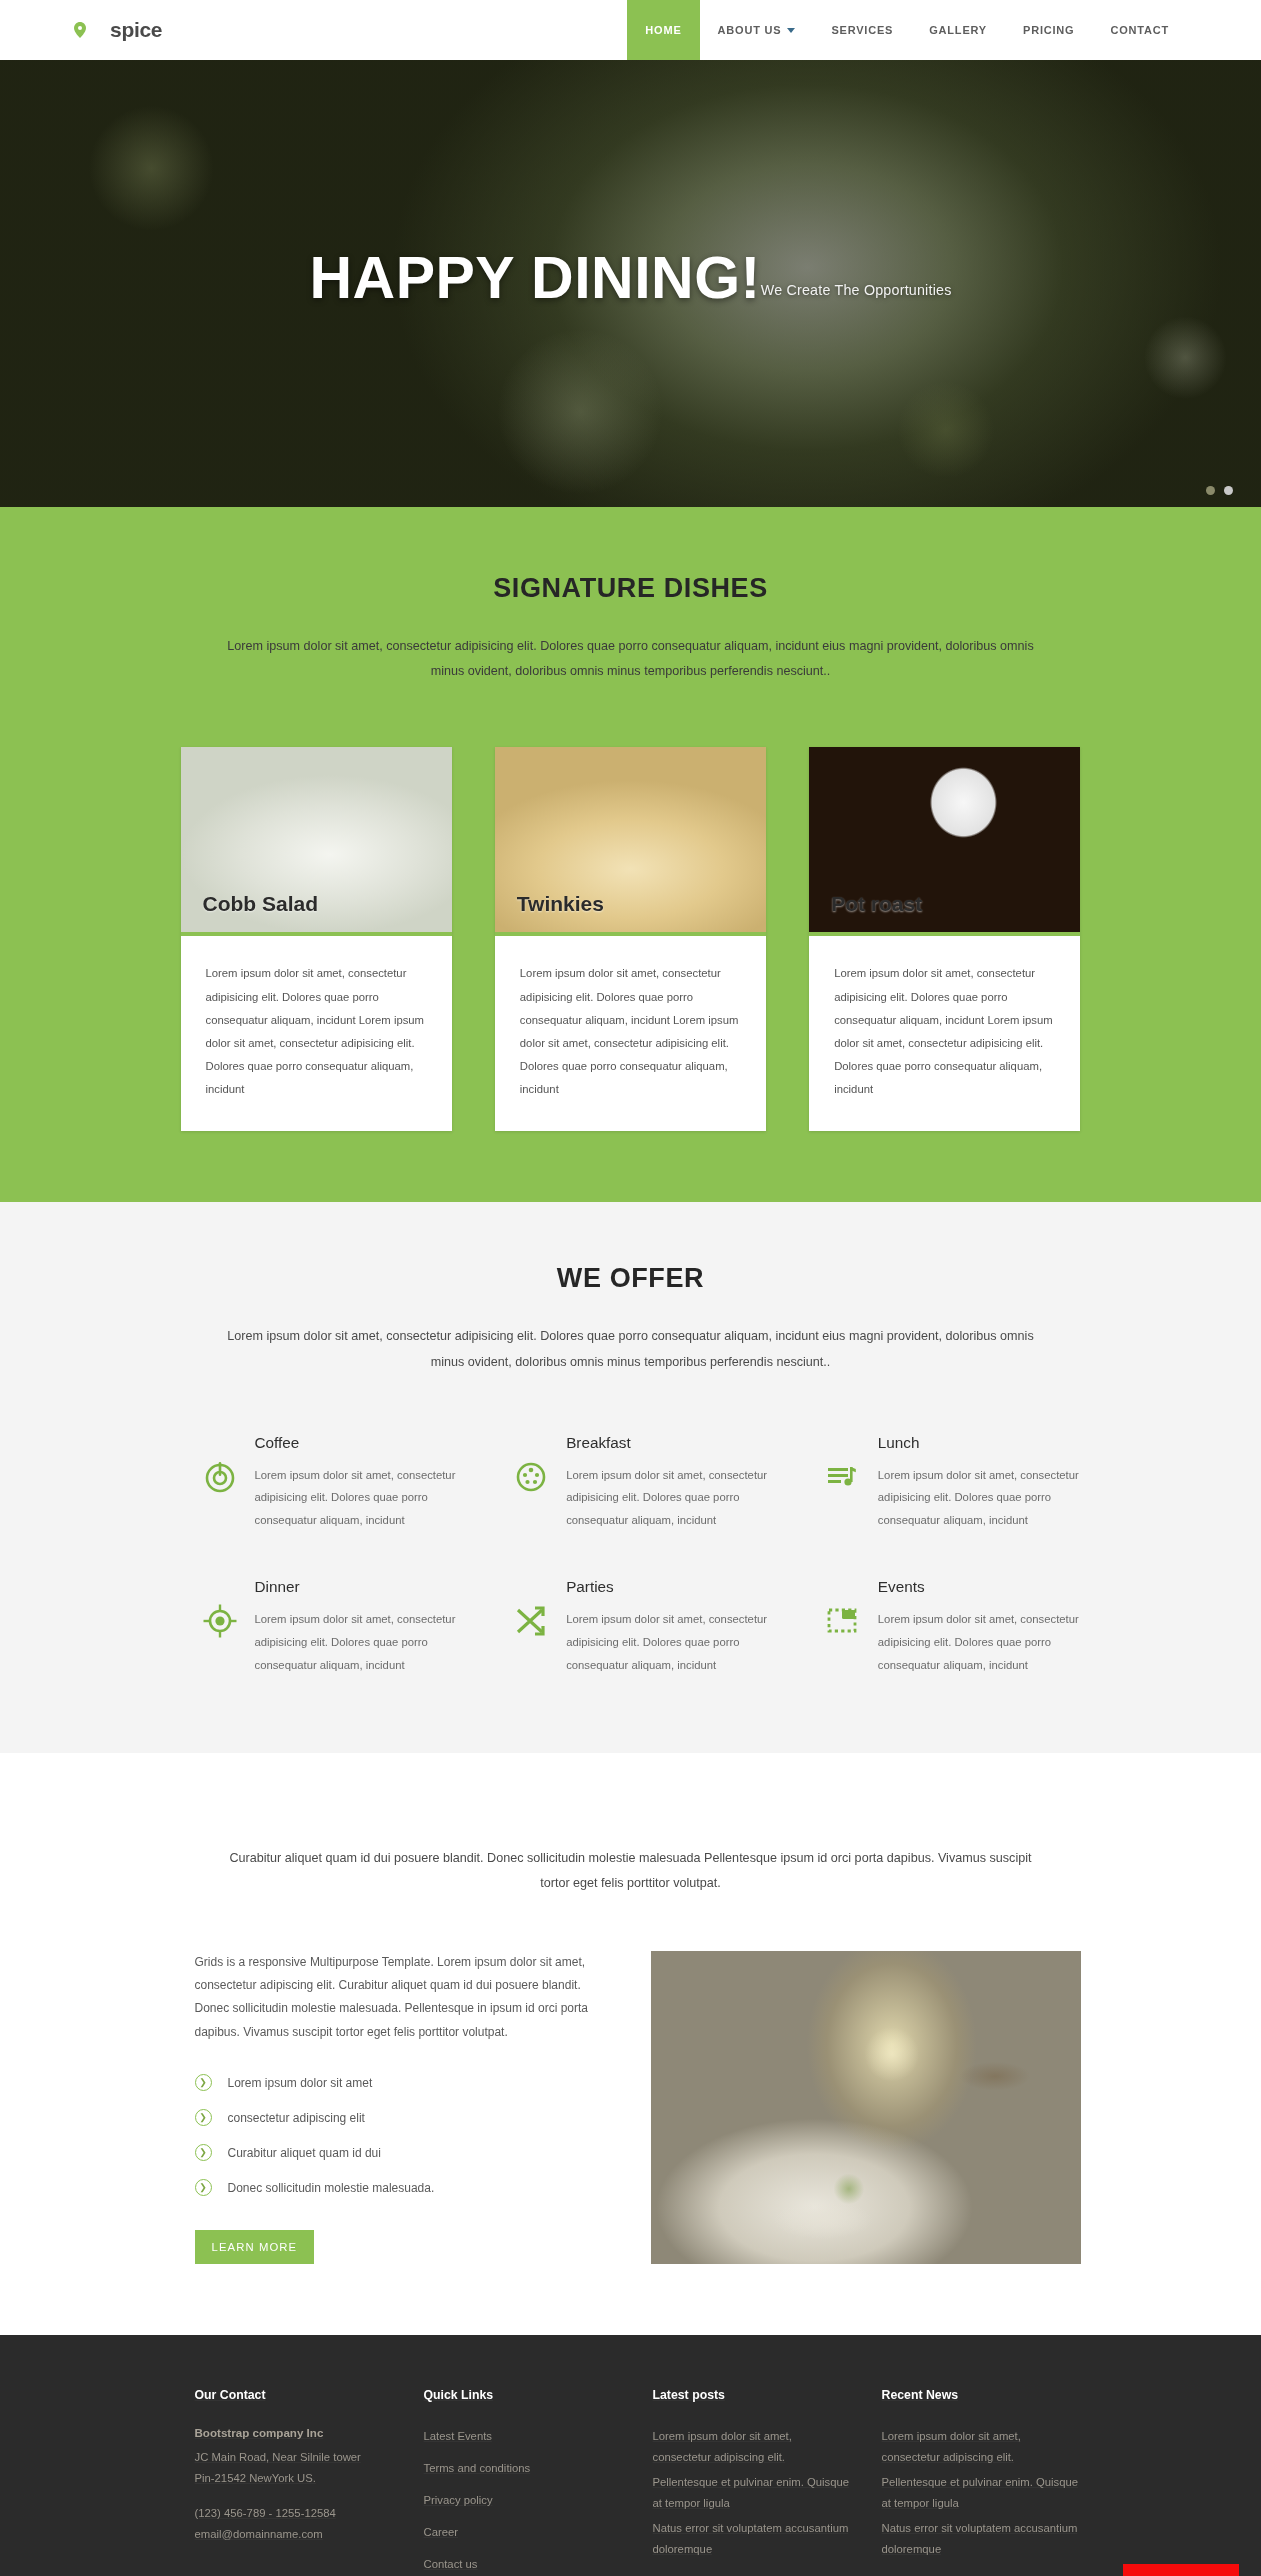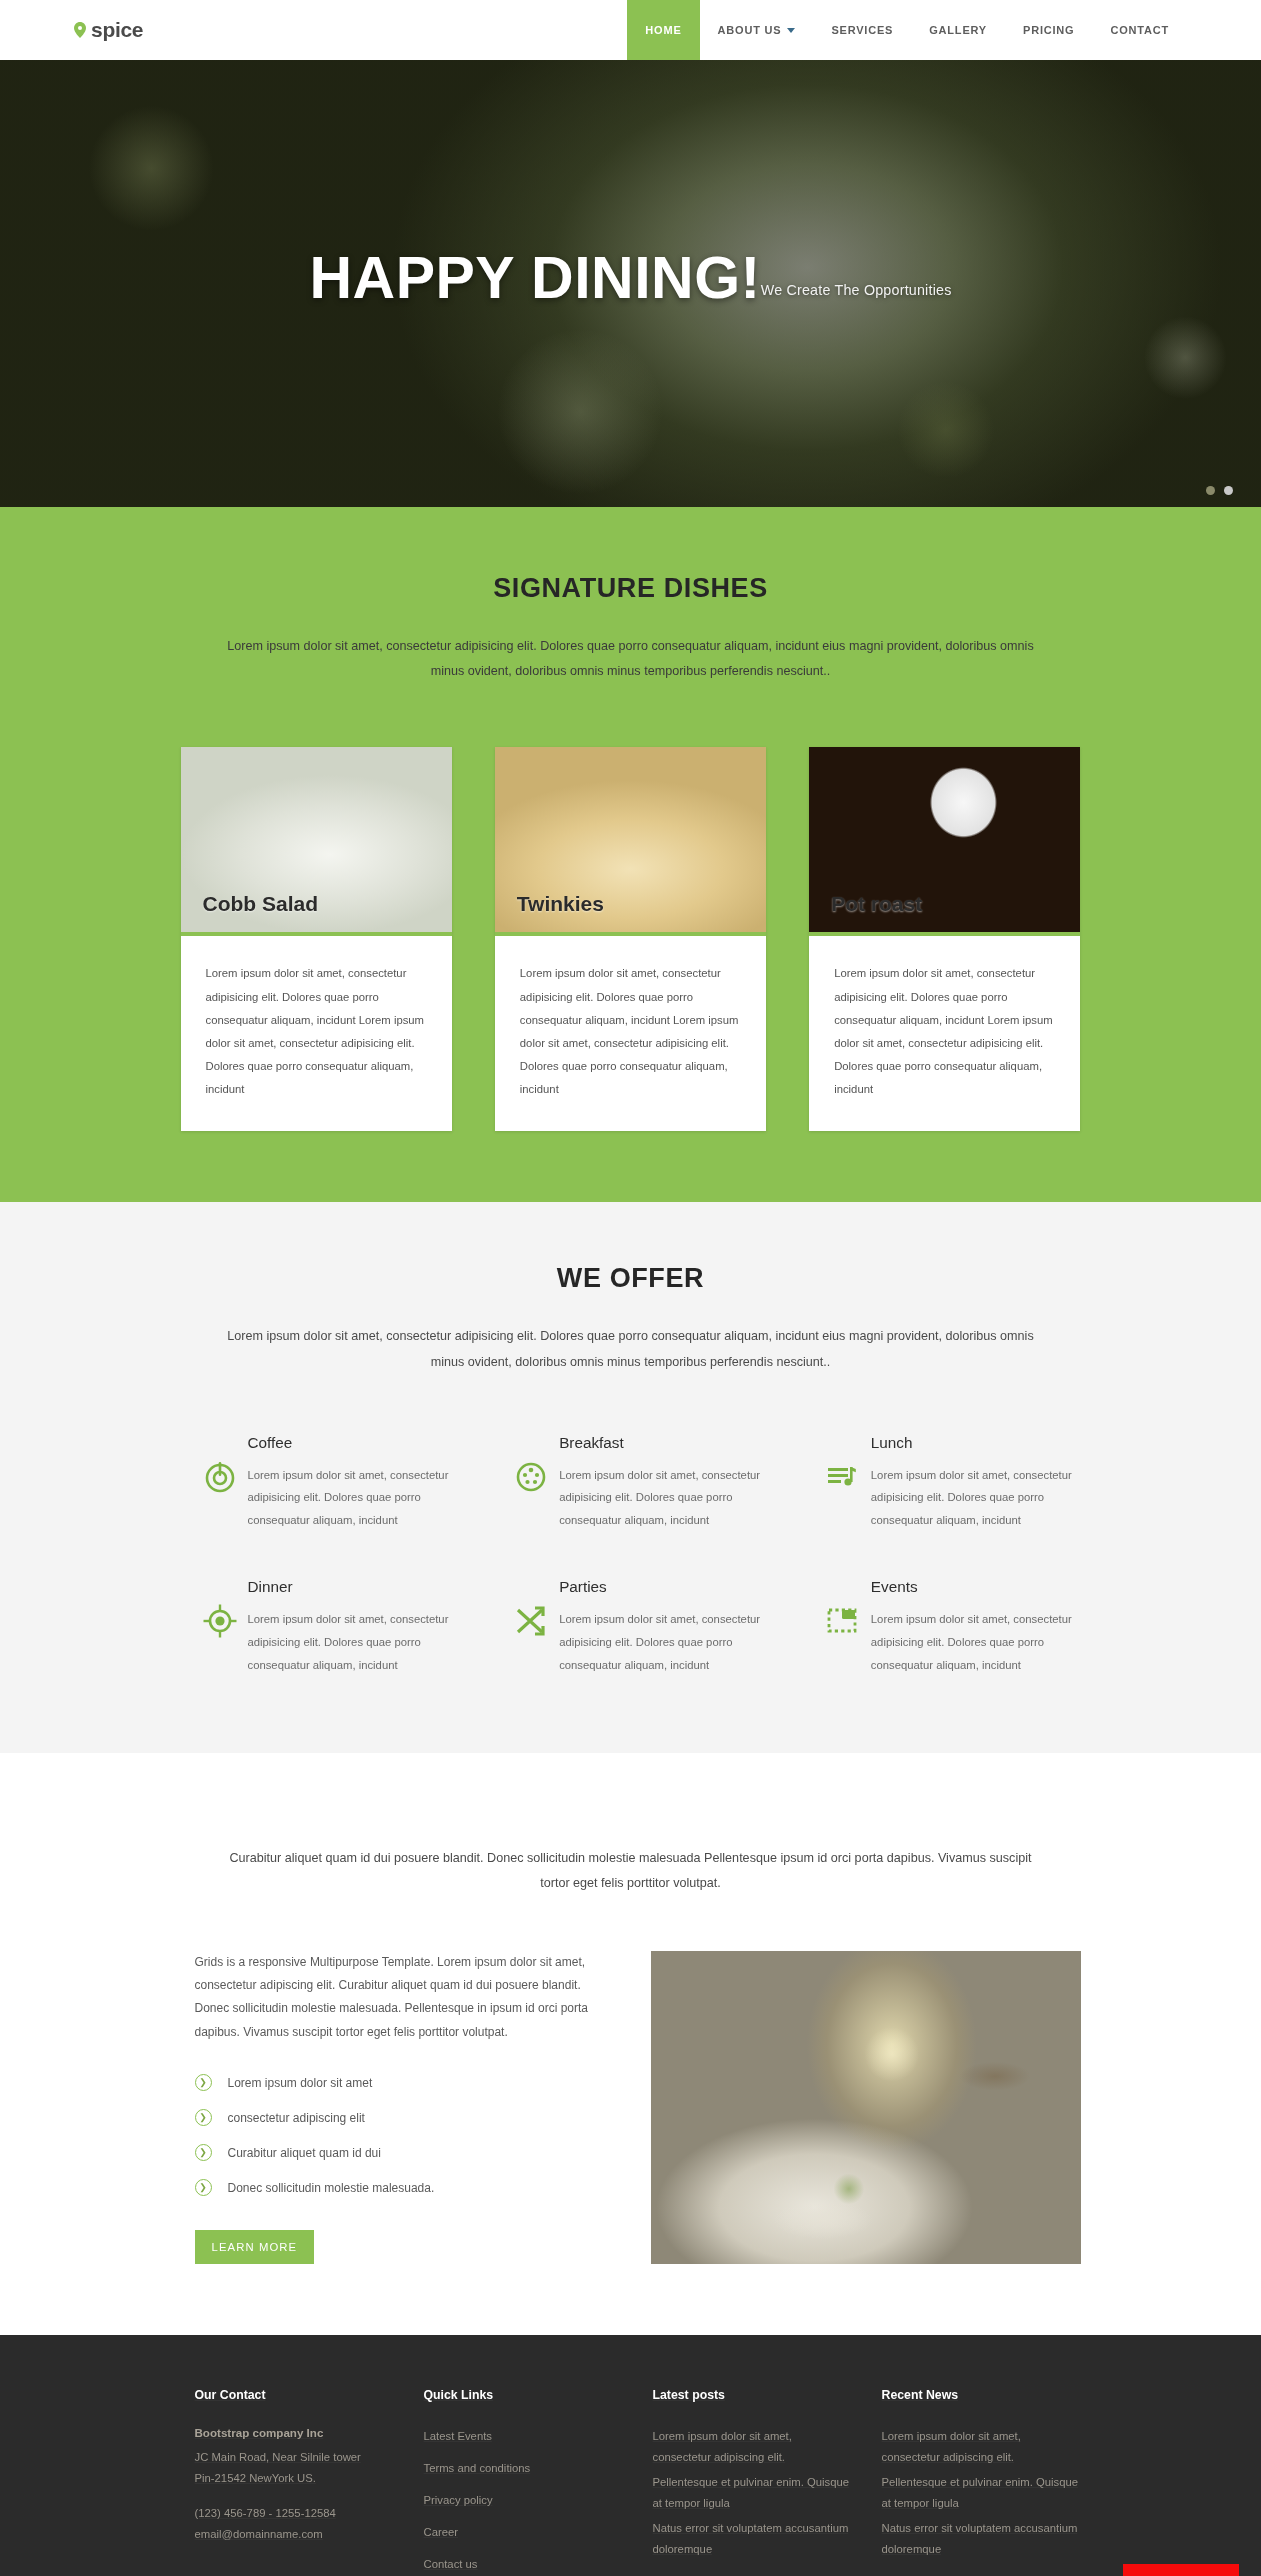--- a/index.html
+++ b/index.html
@@ -12,21 +12,21 @@
   }
   .page { width:1261px; position:relative; overflow:hidden; }
 
   
   .navbar {
     height:60px; background:#ffffff;
     display:flex; align-items:stretch; justify-content:space-between;
     position:relative; z-index:30;
   }
   .brand {
-    display:flex; align-items:center; gap:5px;
+    display:flex; align-items:center; gap:24px;
     padding-left:74px;
   }
   .brand .pin { width:12px; height:16px; display:block; }
   .brand-text {
     font-size:21px; font-weight:bold; color:#4a4a4a; letter-spacing:-0.3px;
   }
   .navmenu { display:flex; align-items:stretch; padding-right:74px; }
   .navmenu a {
     display:flex; align-items:center; justify-content:center;
     padding:0 18px;
@@ -143,21 +143,21 @@
     font-size:11.3px; color:#555; line-height:2.05;
   }
 
   
   .offer { background:#f4f4f4; padding:61px 0 77px; }
   .offer-grid {
     margin-top:59px;
     display:grid; grid-template-columns:repeat(3,1fr);
     row-gap:47px; column-gap:35px;
   }
-  .offer-item { display:flex; gap:11px; padding-left:22px; }
+  .offer-item { display:flex; gap:18px; padding-left:22px; }
   .offer-ico {
     flex:0 0 34px; width:34px; height:34px; margin-top:26px;
   }
   .offer-txt h4 {
     font-size:15.3px; font-weight:normal; color:#2e2e2e; margin-bottom:12px;
   }
   .offer-txt p {
     font-size:11.3px; line-height:2.0; color:#6c6c6c; max-width:251px;
   }
 

